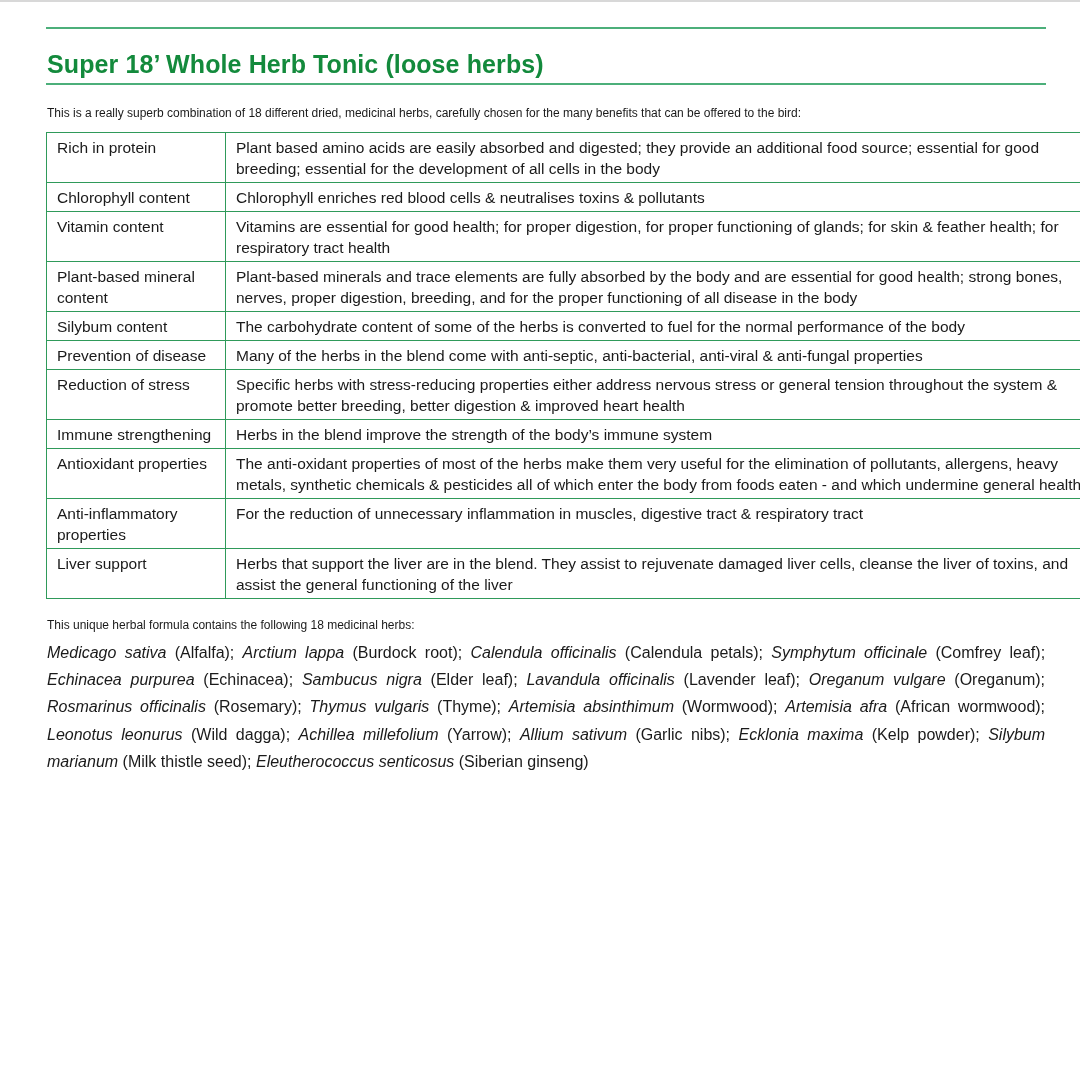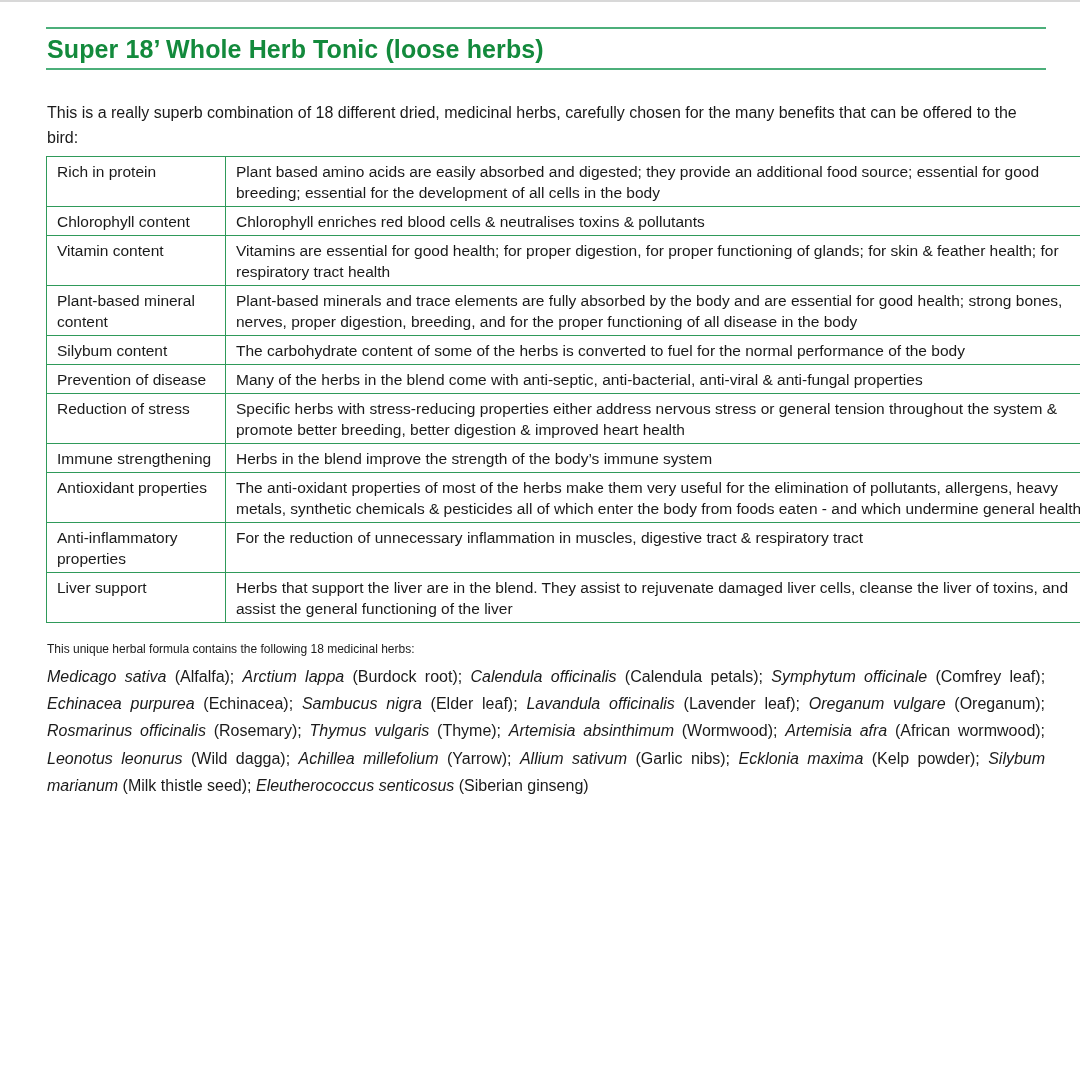--- a/index.html
+++ b/index.html
@@ -5,27 +5,27 @@
   html, body { margin: 0; padding: 0; }
   body {
     width: 1080px; height: 1080px; background: #ffffff; overflow: hidden;
     position: relative;
     font-family: "Liberation Sans", sans-serif; color: #1a1a1a;
   }
   .top-edge { position: absolute; left: 0; top: 0; width: 1080px; height: 2px; background: #d8d8d8; }
   .page { position: absolute; left: 46px; top: 27px; width: 1000px; }
   .title-bar {
     border-top: 2px solid #4caf7a; border-bottom: 2px solid #4caf7a;
-    height: 38px; padding-top: 1px; margin-bottom: 30px;
+    height: 38px; padding-top: 16px; margin-bottom: 16px;
   }
   .title {
     font-size: 25px; font-weight: bold; color: #138a3c; line-height: 38px;
     margin: 0; padding-left: 1px; letter-spacing: 0.1px;
   }
-  .intro { font-size: 16px; line-height: 25px; margin: 0 0 6px 1px; }
+  .intro { font-size: 12px; line-height: 25px; margin: 0 0 6px 1px; }
   table.benefits {
     border-collapse: collapse; width: 1054px; margin-left: 0;
     font-size: 15.5px; line-height: 21px; padding-left: 48px;
   }
   table.benefits td {
     border: 1.5px solid #2f9a5a; vertical-align: top;
     padding: 4px 6px 3px 10px;
   }
   table.benefits td.k { width: 162px; }
   .herbs-head { font-size: 12px; line-height: 27px; margin: 13px 0 0 1px; }

